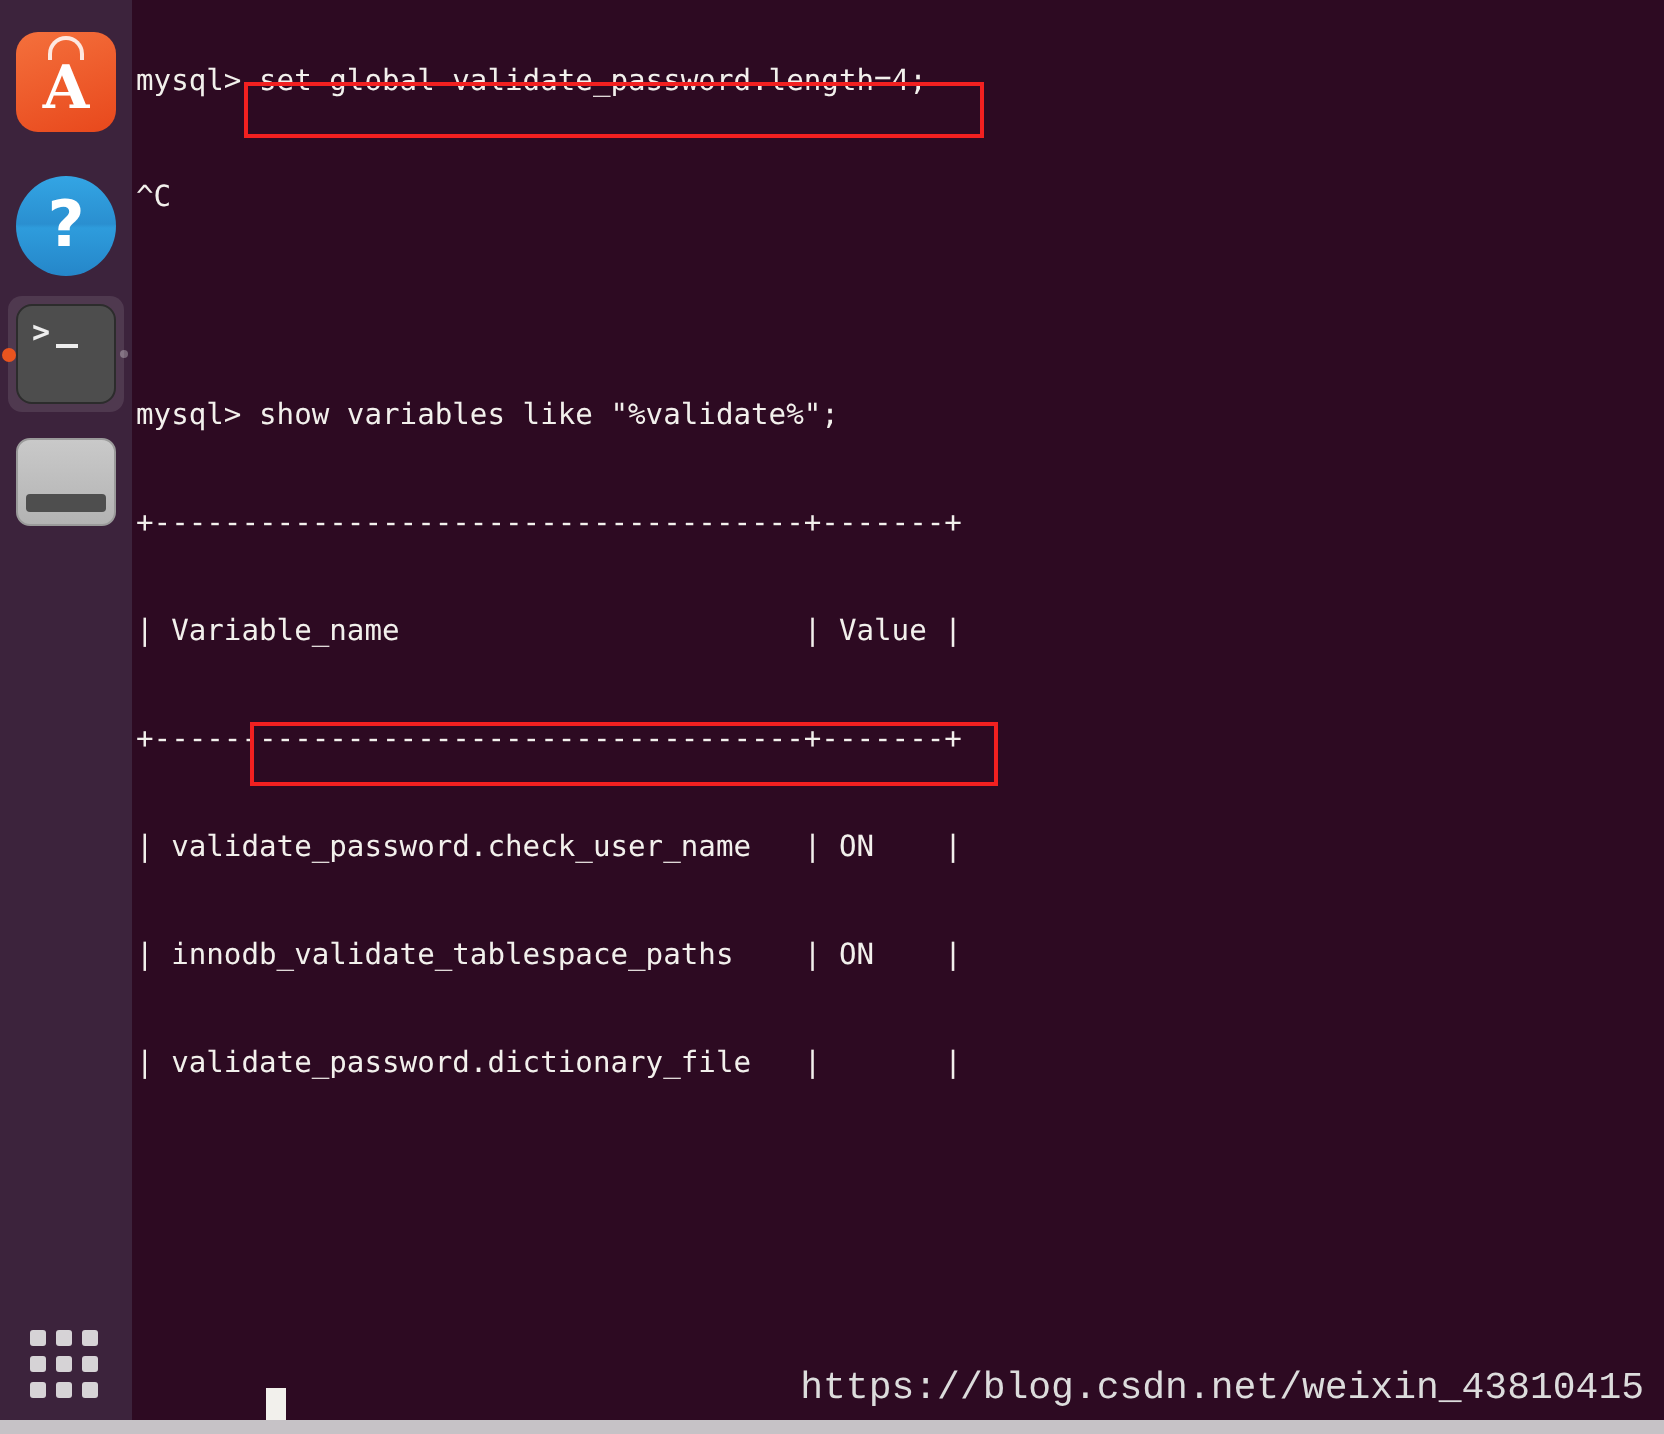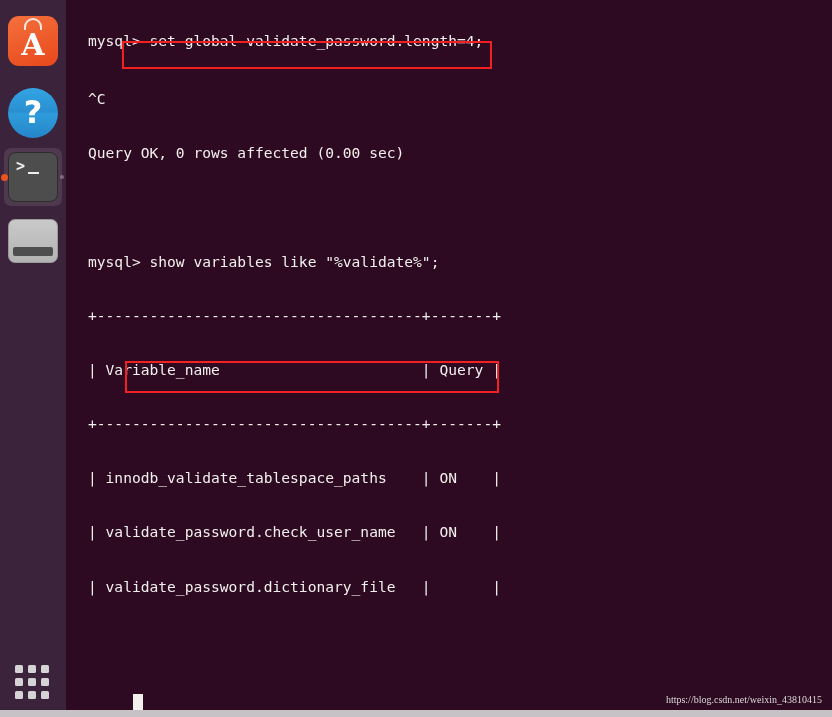--- a/index.html
+++ b/index.html
@@ -153,21 +153,21 @@
     width: 8px; height: 8px;
     background: #D6D3D6;
     border-radius: 1.5px;
   }
 
   
   #terminal {
     position: absolute;
     left: 0; top: 0;
     width: 832px; height: 710px;
-    padding-left: 88px;
+    padding-left: 68px;
     padding-top: 0px;
     color: #F2F0EC;
     font-family: "DejaVu Sans Mono", monospace;
     font-size: 14.6px;
     line-height: 18.05px;
     white-space: pre;
     letter-spacing: 0px;
     z-index: 5;
   }
   .tline { height: 18.05px; }
@@ -189,22 +189,22 @@
     left: 133px; top: 694px;
     width: 10px; height: 17px;
     background: #F2F0EC;
     z-index: 10;
   }
 
   
   #watermark {
     position: absolute;
     right: 10px; bottom: 12px;
-    font-family: Liberation Serif, serif;
-    font-size: 10px;
+    font-family: Liberation Mono, monospace;
+    font-size: 19px;
     color: #DCDCDC;
     z-index: 15;
     white-space: nowrap;
     text-align: center;
   }
 
   
   #bottom-bar {
     position: absolute;
     left: 0; bottom: 0;
@@ -214,28 +214,27 @@
   }
 </style>
 </head>
 <body>
 
 <div id="screen">
 
   <div id="terminal">
     <div class="tline clipped">mysql&gt; set global validate_password.length=4;</div>
     <div class="tline">^C</div>
-    <div class="tline">Query OK, 0 rows affected (0.00 sec)</div>
     <div class="tline"></div>
     <div class="tline">mysql&gt; show variables like "%validate%";</div>
     <div class="tline">+-------------------------------------+-------+</div>
-    <div class="tline">| Variable_name                       | Query |</div>
+    <div class="tline">| Variable_name                       | Value |</div>
     <div class="tline">+-------------------------------------+-------+</div>
+    <div class="tline">| validate_password.check_user_name   | ON    |</div>
     <div class="tline">| innodb_validate_tablespace_paths    | ON    |</div>
-    <div class="tline">| validate_password.check_user_name   | ON    |</div>
     <div class="tline">| validate_password.dictionary_file   |       |</div>
     
     
     
     
     
     
     
     
     

